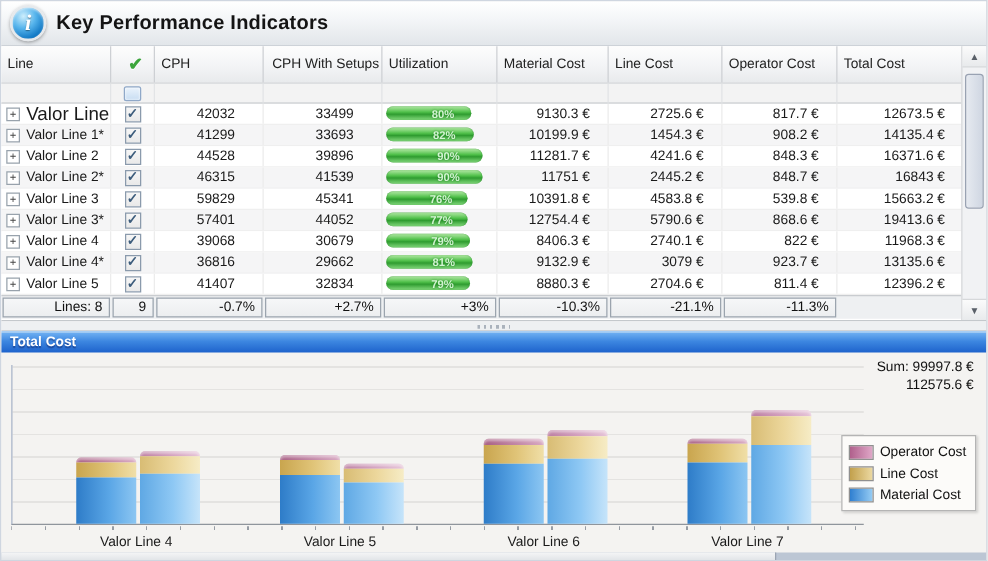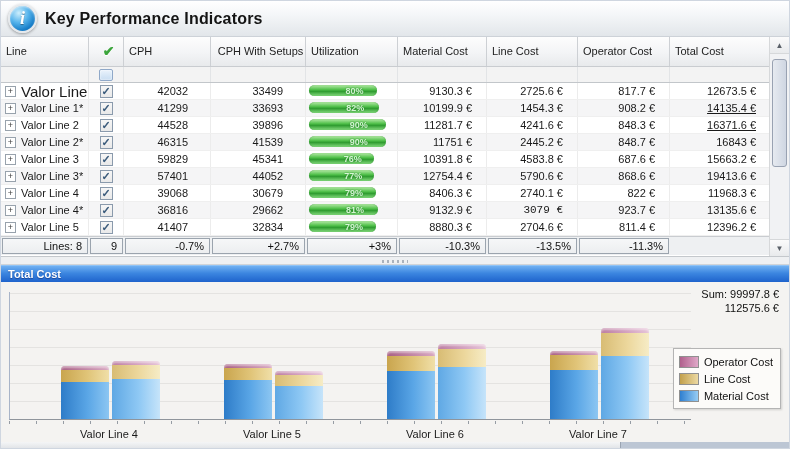--- a/index.html
+++ b/index.html
@@ -140,41 +140,41 @@
             <div class="td num" style="width: 87px;">41299</div>
             <div class="td num" style="width: 95px;">33693</div>
             <div class="td ucell" style="width: 92px; display: block;">
               <div class="ubar" style="width: 82%;">
                 <span>82%</span>
               </div>
             </div>
             <div class="td money" style="width: 89px;">10199.9 €</div>
             <div class="td money" style="width: 91px;">1454.3 €</div>
             <div class="td money" style="width: 92px;">908.2 €</div>
-            <div class="td money" style="width: 101px; text-decoration: underline;">14135.4 €</div>
+            <div class="td money" style="width: 101px;">14135.4 €</div>
           </div>
           <div class="tr">
             <div class="td line" style="width: 88px;">
               <div class="expander">+</div>
               <div class="" style="font-size: 11px;">Valor Line 2</div>
             </div>
             <div class="td" style="width: 35px;">
               <div class="cb">✓</div>
             </div>
             <div class="td num" style="width: 87px;">44528</div>
             <div class="td num" style="width: 95px;">39896</div>
             <div class="td ucell" style="width: 92px; display: block;">
               <div class="ubar" style="width: 90%;">
                 <span>90%</span>
               </div>
             </div>
             <div class="td money" style="width: 89px;">11281.7 €</div>
             <div class="td money" style="width: 91px;">4241.6 €</div>
             <div class="td money" style="width: 92px;">848.3 €</div>
-            <div class="td money" style="width: 101px; text-decoration: underline;">16371.6 €</div>
+            <div class="td money" style="width: 101px;">16371.6 €</div>
           </div>
           <div class="tr alt">
             <div class="td line" style="width: 88px;">
               <div class="expander">+</div>
               <div class="" style="font-size: 11px;">Valor Line 2*</div>
             </div>
             <div class="td" style="width: 35px;">
               <div class="cb">✓</div>
             </div>
             <div class="td num" style="width: 87px;">46315</div>
@@ -199,21 +199,21 @@
             </div>
             <div class="td num" style="width: 87px;">59829</div>
             <div class="td num" style="width: 95px;">45341</div>
             <div class="td ucell" style="width: 92px; display: block;">
               <div class="ubar" style="width: 76%;">
                 <span>76%</span>
               </div>
             </div>
             <div class="td money" style="width: 89px;">10391.8 €</div>
             <div class="td money" style="width: 91px;">4583.8 €</div>
-            <div class="td money" style="width: 92px;">687.6 €</div>
+            <div class="td money" style="width: 92px;">539.8 €</div>
             <div class="td money" style="width: 101px;">15663.2 €</div>
           </div>
           <div class="tr alt">
             <div class="td line" style="width: 88px;">
               <div class="expander">+</div>
               <div class="" style="font-size: 11px;">Valor Line 3*</div>
             </div>
             <div class="td" style="width: 35px;">
               <div class="cb">✓</div>
             </div>
@@ -258,21 +258,21 @@
               <div class="cb">✓</div>
             </div>
             <div class="td num" style="width: 87px;">36816</div>
             <div class="td num" style="width: 95px;">29662</div>
             <div class="td ucell" style="width: 92px; display: block;">
               <div class="ubar" style="width: 81%;">
                 <span>81%</span>
               </div>
             </div>
             <div class="td money" style="width: 89px;">9132.9 €</div>
-            <div class="td money" style="width: 91px; font-family: Liberation Mono, monospace;">3079 €</div>
+            <div class="td money" style="width: 91px;">3079 €</div>
             <div class="td money" style="width: 92px;">923.7 €</div>
             <div class="td money" style="width: 101px;">13135.6 €</div>
           </div>
           <div class="tr">
             <div class="td line" style="width: 88px;">
               <div class="expander">+</div>
               <div class="" style="font-size: 11px;">Valor Line 5</div>
             </div>
             <div class="td" style="width: 35px;">
               <div class="cb">✓</div>
@@ -290,21 +290,21 @@
             <div class="td money" style="width: 101px;">12396.2 €</div>
           </div>
         </div>
       <div class="summary-row">
           <div class="scell" style="width: 86px;">Lines: 8</div>
           <div class="scell" style="width: 33px;">9</div>
           <div class="scell" style="width: 85px;">-0.7%</div>
           <div class="scell" style="width: 93px;">+2.7%</div>
           <div class="scell" style="width: 90px;">+3%</div>
           <div class="scell" style="width: 87px;">-10.3%</div>
-          <div class="scell" style="width: 89px;">-13.5%</div>
+          <div class="scell" style="width: 89px;">-21.1%</div>
           <div class="scell" style="width: 90px;">-11.3%</div>
         </div>
     </div>
     <div class="vscroll">
       <div class="vs-btn">▲</div>
       <div class="vs-thumb"></div>
       <div class="vs-btn down">▼</div>
     </div>
   </div>
 

